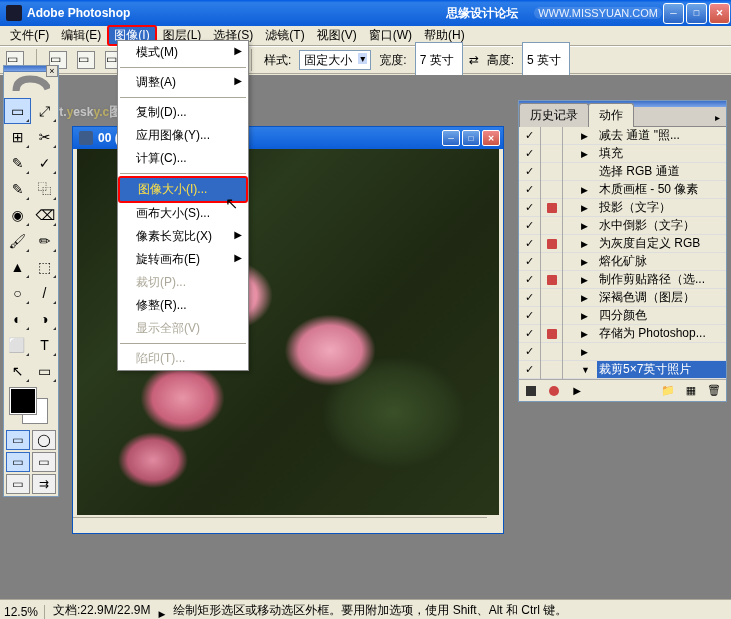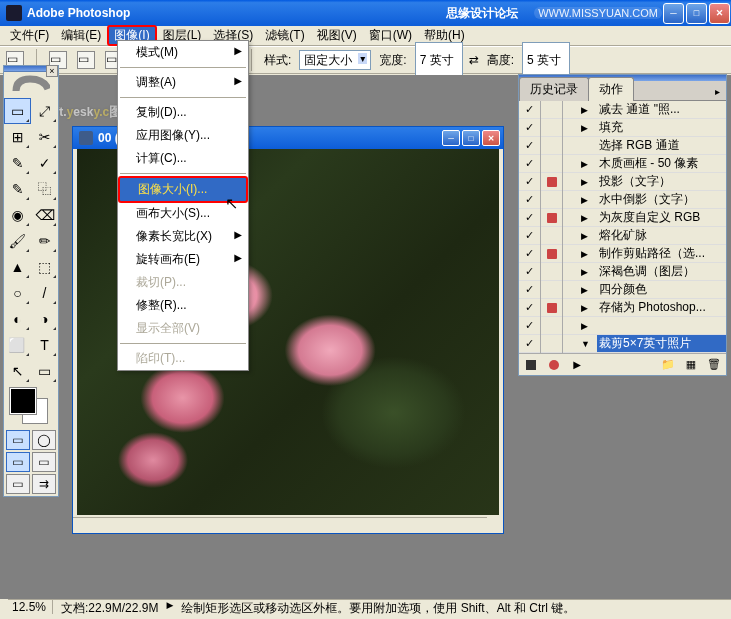--- a/index.html
+++ b/index.html
@@ -69,21 +69,21 @@
 .dropdown-menu { position:absolute; top:40px; left:117px; width:132px; background:#fff; border:1px solid #888; box-shadow:2px 2px 4px rgba(0,0,0,.25); z-index:100;}
 .dm-item { padding:3px 22px 3px 18px; position:relative; cursor:default;}
 .dm-item.disabled { color:#aca899;}
 .dm-item.hl { background:#316ac5; color:#fde047;}
 .dm-item.boxed { border:2px solid red; border-radius:3px; margin:-1px 0;}
 .dm-sep { height:1px; background:#aca899; margin:3px 2px;}
 .dm-arrow { position:absolute; right:6px; top:4px; font-size:10px;}
 .dm-annot { position:absolute; color:red; font-weight:bold; font-size:13px;}
 .cursor { position:absolute; top:194px; left:225px; font-size:16px; color:#000; z-index:200;}
 
-.panel { position:absolute; right:4px; top:74px; width:209px; background:#ece9d8; border:1px solid #7b99b8;}
+.panel { position:absolute; right:4px; top:100px; width:209px; background:#ece9d8; border:1px solid #7b99b8;}
 .panel-grab { height:6px; background:linear-gradient(#3c6fc8,#7ba5e8);}
 .panel-tabs { display:flex; background:#d4d0c8; border-bottom:1px solid #888; height:20px; align-items:flex-end;}
 .panel-tab { padding:3px 10px; background:#d4d0c8; border:1px solid #888; border-bottom:none; margin-right:-1px; border-radius:3px 3px 0 0; position:relative; top:1px;}
 .panel-tab.active { background:#ece9d8; z-index:1;margin-top:24px;}
 .panel-menu { margin-left:auto; padding:3px 6px; font-size:10px;}
 .panel-body { max-height:310px; overflow:hidden;}
 .action-item { display:flex; align-items:center; height:18px; border-bottom:1px solid #ddd;}
 .action-item.sel .action-text { background:#316ac5; color:#fff; padding:0 2px;}
 .act-col { width:22px; height:18px; border-right:1px solid #aaa; display:flex; align-items:center; justify-content:center;}
 .act-chk { font-size:11px;}
@@ -91,21 +91,21 @@
 .act-tree { width:34px; display:flex; align-items:center; padding-left:18px;}
 .act-tri { font-size:9px;}
 .action-text { flex:1; padding-left:2px; white-space:nowrap; overflow:hidden;}
 .panel-footer { display:flex; height:22px; border-top:1px solid #aaa; align-items:center; padding:0 2px; gap:3px;}
 .pf-btn { width:20px; height:18px; display:flex; align-items:center; justify-content:center; font-size:11px;}
 .pf-stop { width:10px; height:10px; background:#333;}
 .pf-rec { width:10px; height:10px; border-radius:50%; background:#c44;}
 .pf-play { font-size:10px;}
 .pf-sep { flex:1;}
 
-.statusbar { position:absolute; bottom:0; left:8px; right:0; height:20px; background:#ece9d8; border-top:1px solid #aca899; display:flex; align-items:flex-start; padding:0 4px; gap:8px;}
+.statusbar { position:absolute; bottom:0; left:0; right:0; height:20px; background:#ece9d8; border-top:1px solid #aca899; display:flex; align-items:flex-end; padding:0 4px; gap:8px;}
 .status-zoom { border-right:1px solid #aca899; padding-right:6px;}
 .status-tri { font-size:9px;}
 </style>
 </head>
 <body>
 
 <div class="titlebar">
   <div class="ps-icon"></div>
   <span class="titlebar-title">Adobe Photoshop</span>
   <span class="header-text">思缘设计论坛</span>

